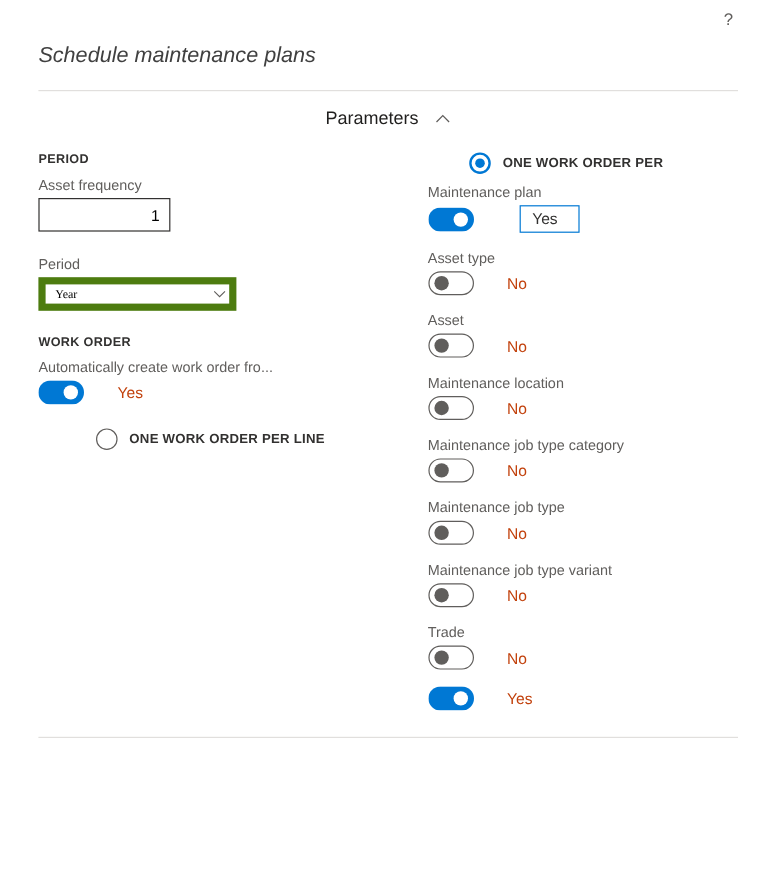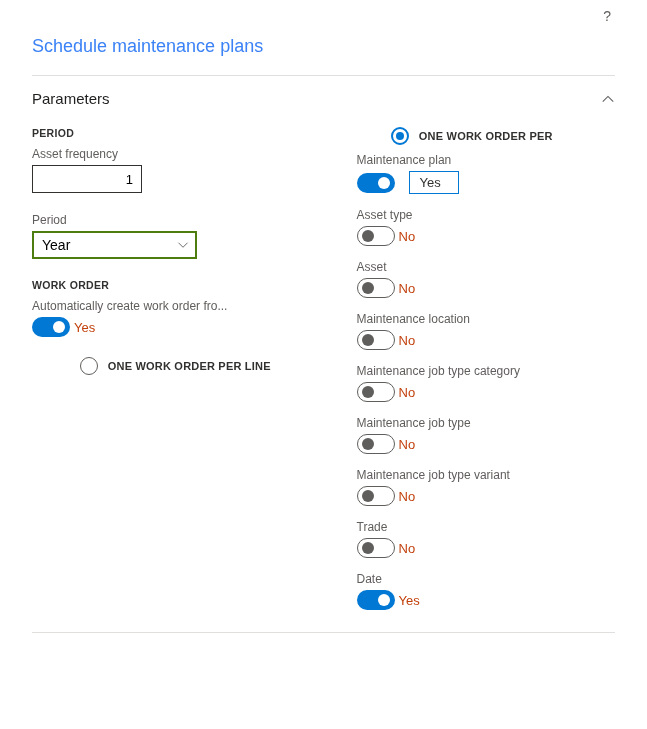--- a/index.html
+++ b/index.html
@@ -17,32 +17,33 @@
     position: absolute;
     top: 8px;
     right: 36px;
     font-size: 14px;
     color: #605e5c;
     cursor: pointer;
   }
   .page-title {
     font-size: 18px;
     font-weight: 500;
-    color: #3b82f6;
+    color: #404040;
     padding-top: 36px;
     padding-bottom: 18px;
+    font-style: italic;
   }
   .section-divider {
     border: none;
     border-top: 1px solid #e1dfdd;
     margin-bottom: 14px;
   }
   .section-header {
     display: flex;
-    justify-content: space-between;
+    justify-content: center;
     align-items: center;
     cursor: pointer;
     padding-bottom: 20px;
     gap: 13px;
   }
   .section-header-title {
     font-size: 15px;
     font-weight: 500;
     color: #201f1e;
   }
@@ -78,40 +79,40 @@
     text-align: right;
     font-family: inherit;
   }
   .select-wrap {
     position: relative;
     width: 165px;
   }
   .select-input {
     width: 100%;
     height: 28px;
-    border: 2px solid #4d7c0f;
+    border: 6px solid #4d7c0f;
     padding: 0 28px 0 8px;
-    font-size: 14px;
+    font-size: 10px;
     background: #fff;
     appearance: none;
     -webkit-appearance: none;
-    font-family: Liberation Sans, sans-serif;
+    font-family: Liberation Serif, serif;
   }
   .select-caret {
     position: absolute;
     right: 8px;
     top: 50%;
     transform: translateY(-50%);
     pointer-events: none;
     color: #605e5c;
   }
   .toggle-row {
     display: flex;
     align-items: center;
-    gap: 4px;
+    gap: 28px;
   }
   .toggle {
     width: 38px;
     height: 20px;
     border-radius: 10px;
     position: relative;
     cursor: pointer;
     border: 1px solid transparent;
   }
   .toggle.on {
@@ -329,21 +330,20 @@
         <div class="sub-field">
           <div class="field-label">Trade</div>
           <div class="toggle-row">
             <div class="toggle off">
               <div class="knob"></div>
             </div>
             <span class="toggle-text">No</span>
           </div>
         </div>
         <div class="sub-field">
-          <div class="field-label">Date</div>
           <div class="toggle-row">
             <div class="toggle on">
               <div class="knob"></div>
             </div>
             <span class="toggle-text">Yes</span>
           </div>
         </div>
       </div>
   </div>
 </div>

